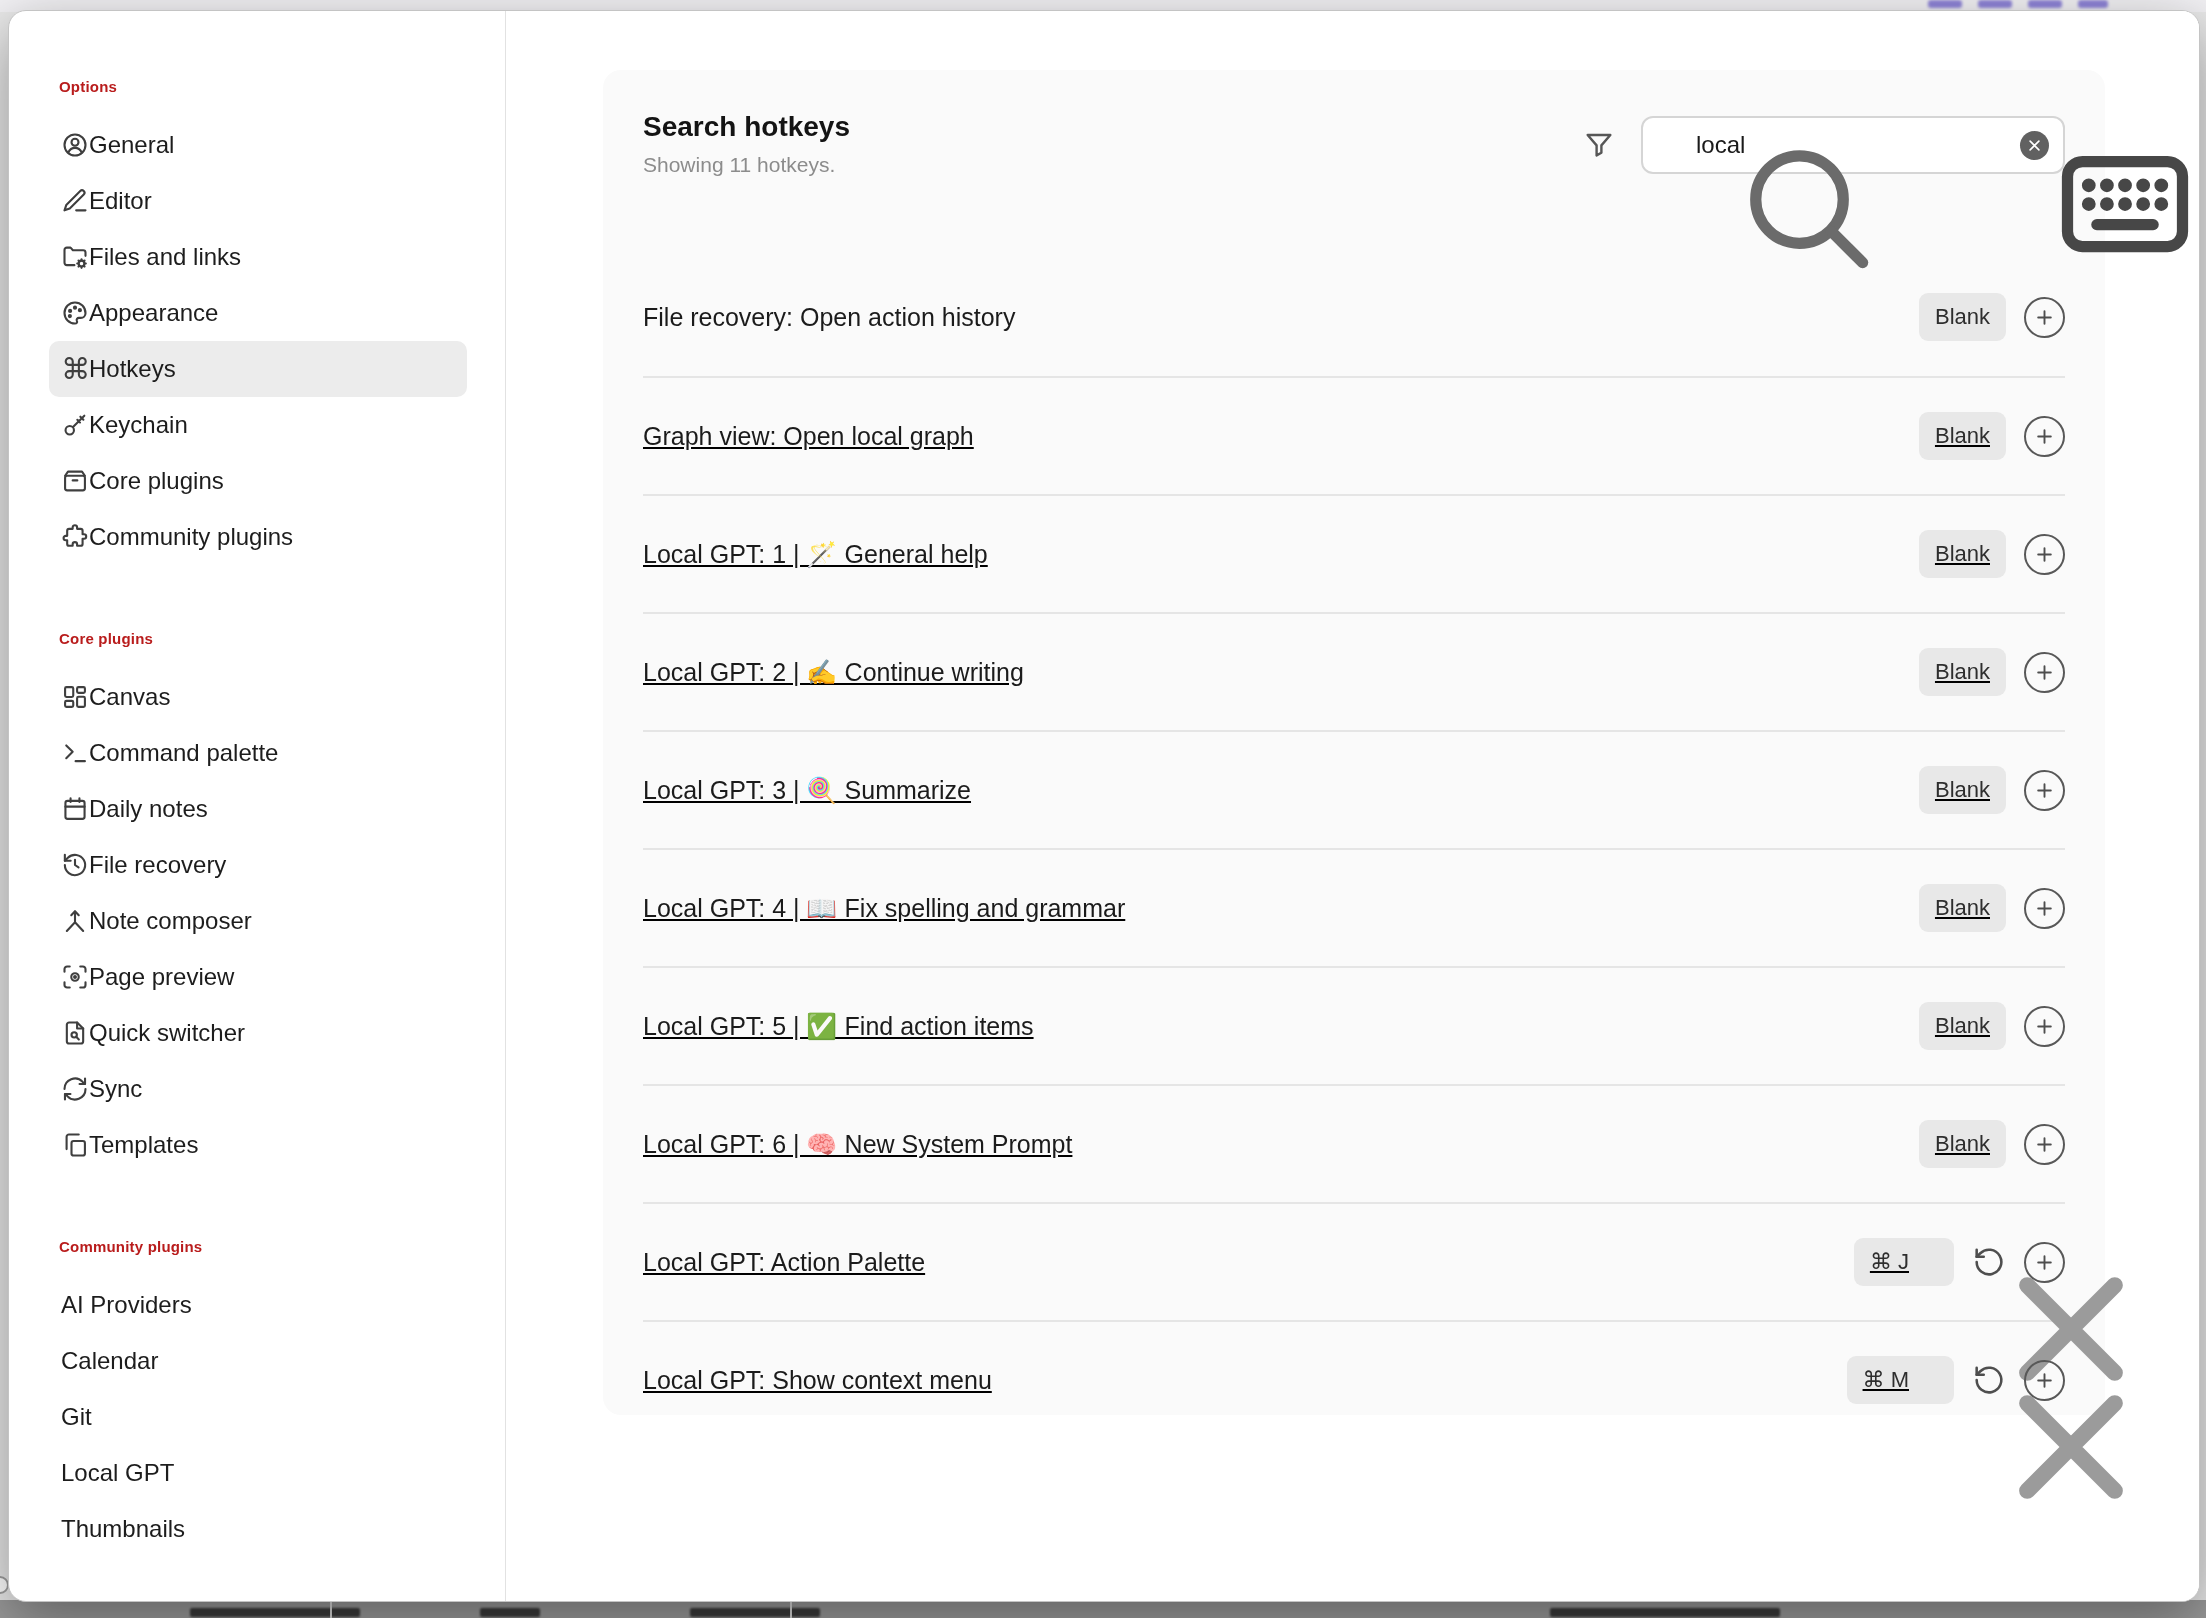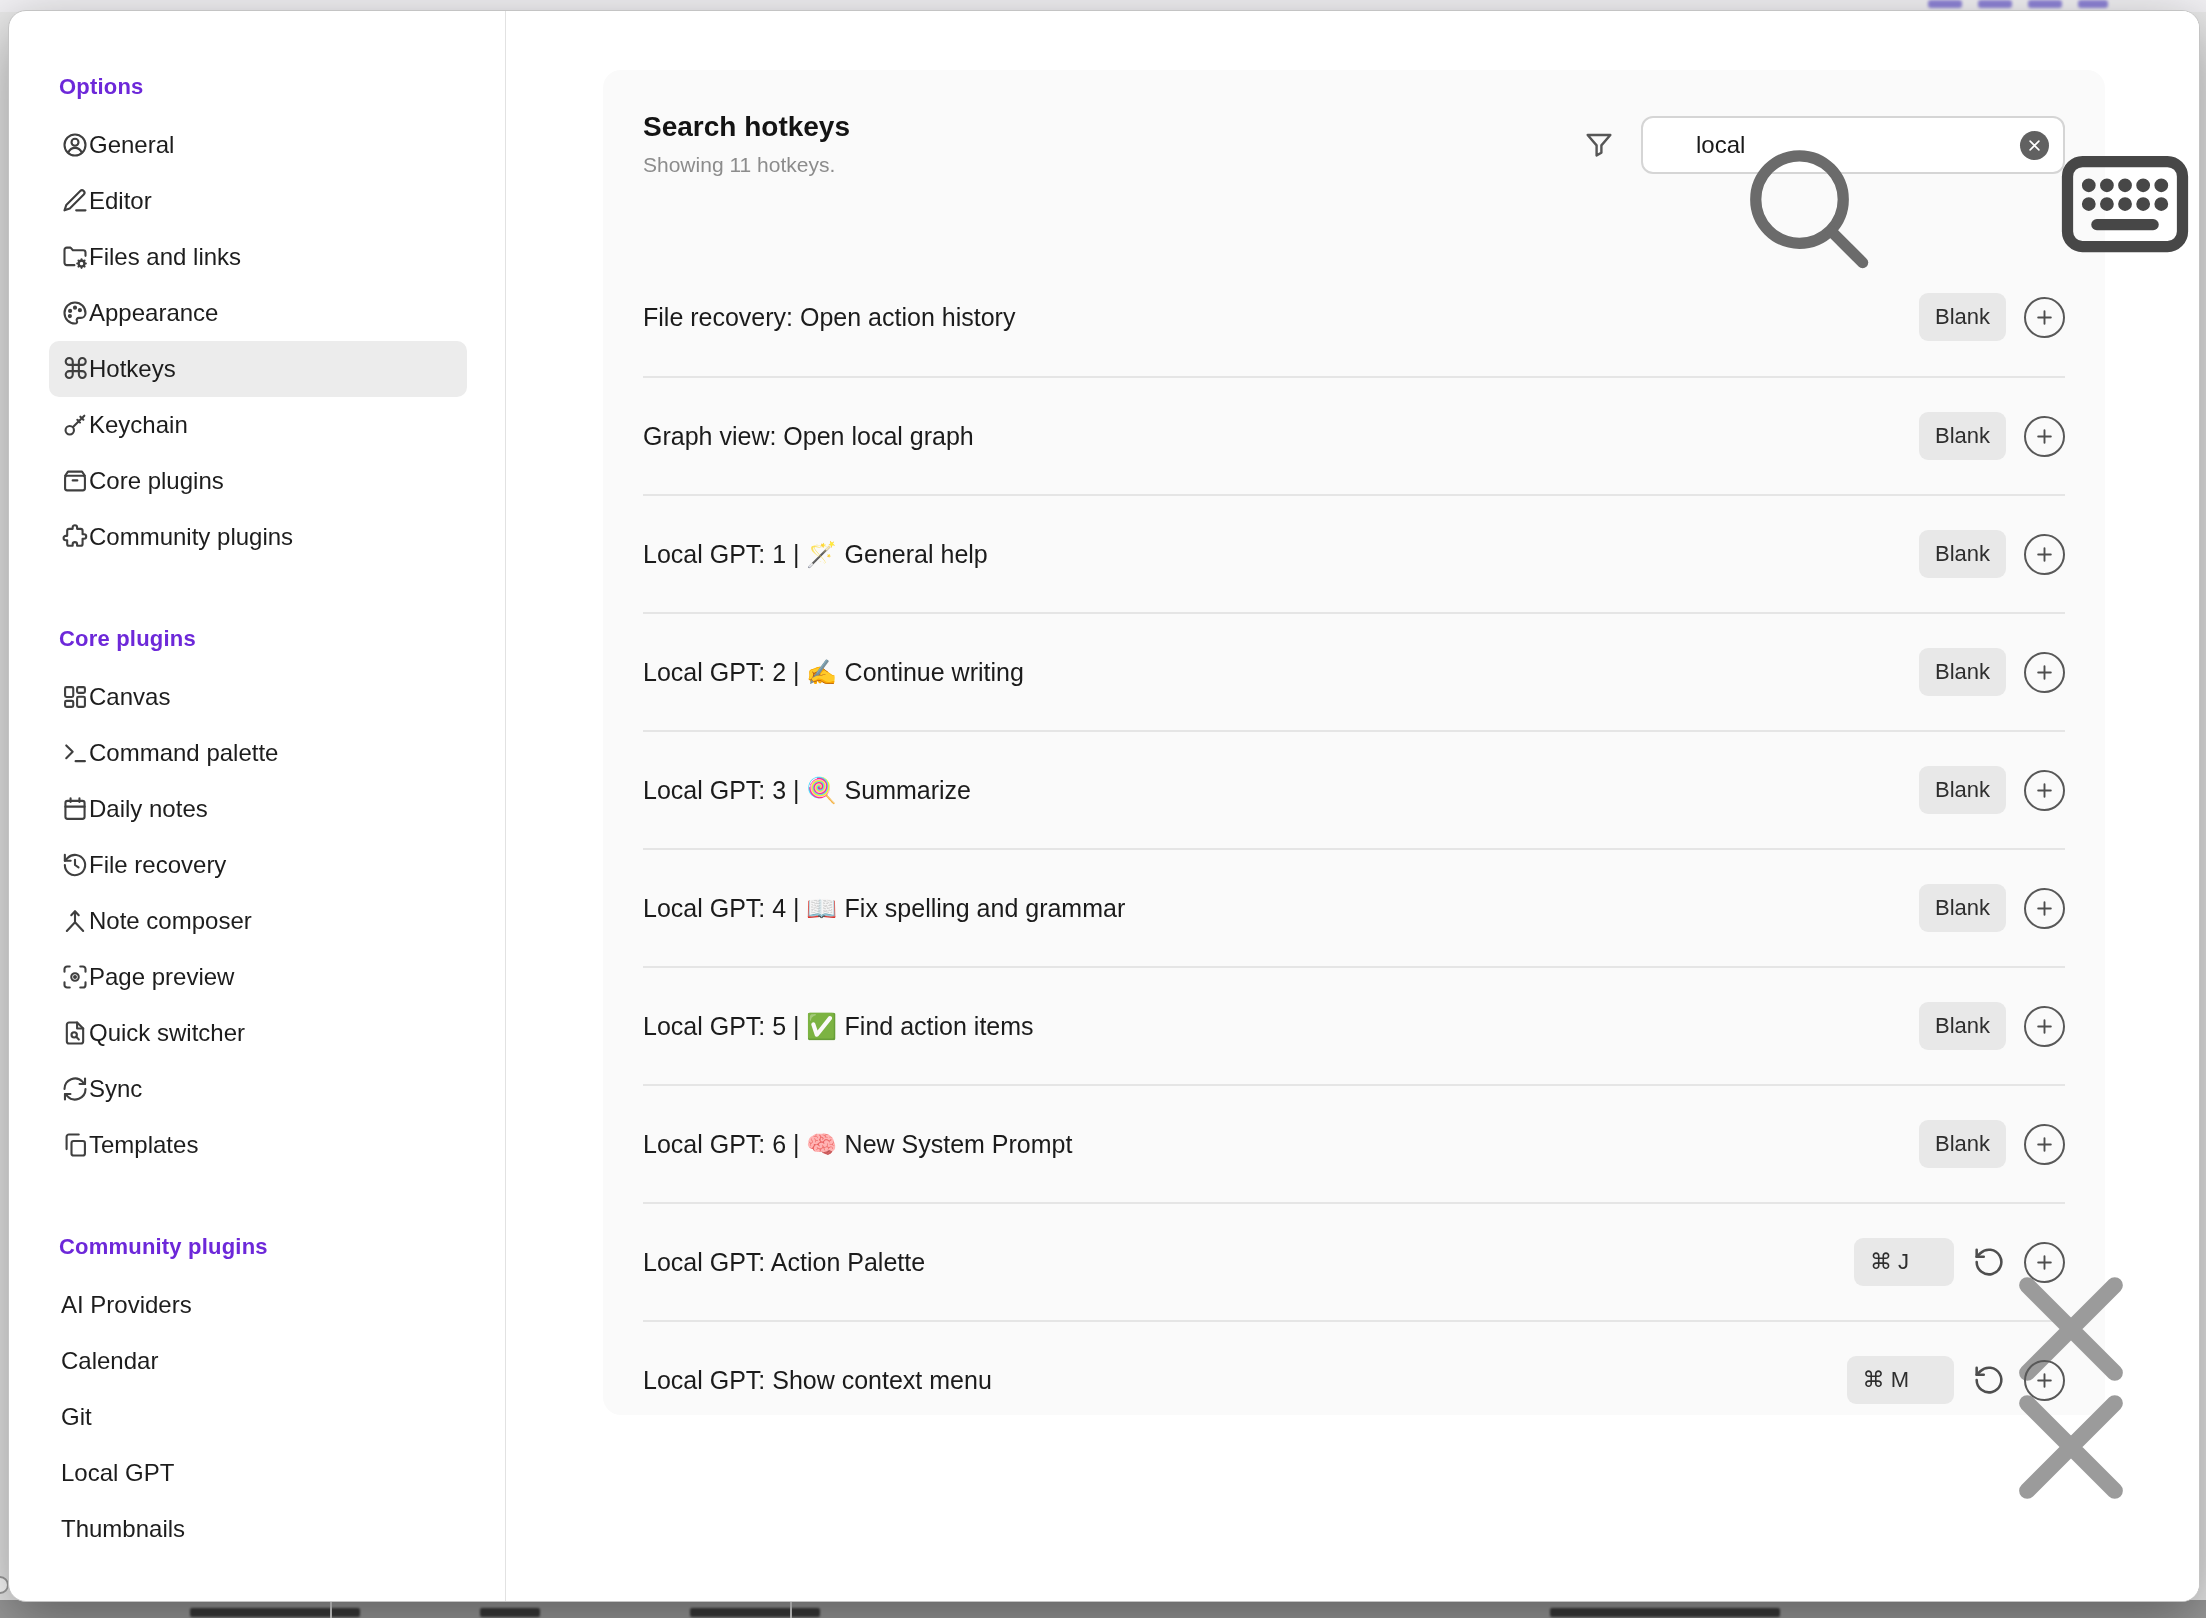--- a/index.html
+++ b/index.html
@@ -19,21 +19,21 @@
   
   .modal { position:absolute; left:8px; top:10px; width:2192px; height:1592px;
     background:#ffffff; border-radius:18px; border:1px solid #c4c4c4;
     box-shadow:0 18px 60px rgba(0,0,0,.38); display:flex; overflow:hidden; }
 
   
   .sidebar { width:497px; flex:0 0 497px; border-right:1px solid #e2e2e2;
     padding:64px 20px 0 40px; overflow:hidden; }
   .side-section { margin-bottom:0; }
   .side-section + .side-section { margin-top:62px; }
-  .sec-title { font-size:22px; font-weight:700; color:#6d28d9; line-height:24px;
+  .sec-title { font-size:15px; font-weight:700; color:#b91c1c; line-height:24px;
     padding-left:10px; margin-bottom:18px; letter-spacing:.2px; }
   .nav-item { display:flex; align-items:center; height:56px;
     padding:0 12px; margin-right:18px; border-radius:10px; cursor:default;
     font-size:24px; color:#1d1d1d; }
   .nav-item.selected { background:#ececec; }
   .icn { width:28px; height:28px; flex:0 0 28px; color:#3f3f3f; }
   .icn svg { width:28px; height:28px; display:block; }
   .glyph-cmd { width:28px; flex:0 0 28px; font-size:29px; line-height:28px;
     color:#3f3f3f; text-align:center; }
 
@@ -54,21 +54,21 @@
   .search-box input { flex:1; min-width:0; border:0; outline:0; background:transparent;
     font-family:inherit; font-size:24px; color:#1a1a1a; padding:0 10px 0 12px; }
   .kbd-ic { width:33px; height:33px; color:#474747; flex:0 0 33px; margin-right:12px; }
   .clear-btn { width:29px; height:29px; flex:0 0 29px; border:0; background:#616161;
     border-radius:50%; color:#fff; display:flex; align-items:center; justify-content:center; cursor:pointer; }
   .clear-btn svg { width:15px; height:15px; }
 
   
   .rows { margin-top:40px; }
   .hk-row { height:118px; display:flex; align-items:center; justify-content:space-between; }
-  .hk-row + .hk-row { border-top:2px solid #e5e5e5; }
+  .hk-row + .hk-row { border-top:2px solid #e5e5e5;text-decoration:underline; }
   .hk-name { font-size:25px; color:#1b1b1b; }
   .hk-controls { display:flex; align-items:center; gap:18px; }
   .chip { display:inline-flex; align-items:center; gap:12px; height:48px; padding:0 16px;
     background:#e8e8e8; border-radius:9px; font-size:22px; color:#2e2e2e;margin-left:28px; }
   .chip .chip-x { width:17px; height:17px; color:#9b9b9b; cursor:pointer; }
   .iconbtn { border:0; background:transparent; padding:0; cursor:pointer;
     display:flex; align-items:center; justify-content:center; color:#4e4e4e; }
   .iconbtn.restore svg { width:34px; height:34px; }
   .iconbtn.add { width:41px; height:41px; border:2.4px solid #585858; border-radius:50%; }
   .iconbtn.add svg { width:19px; height:19px; }

